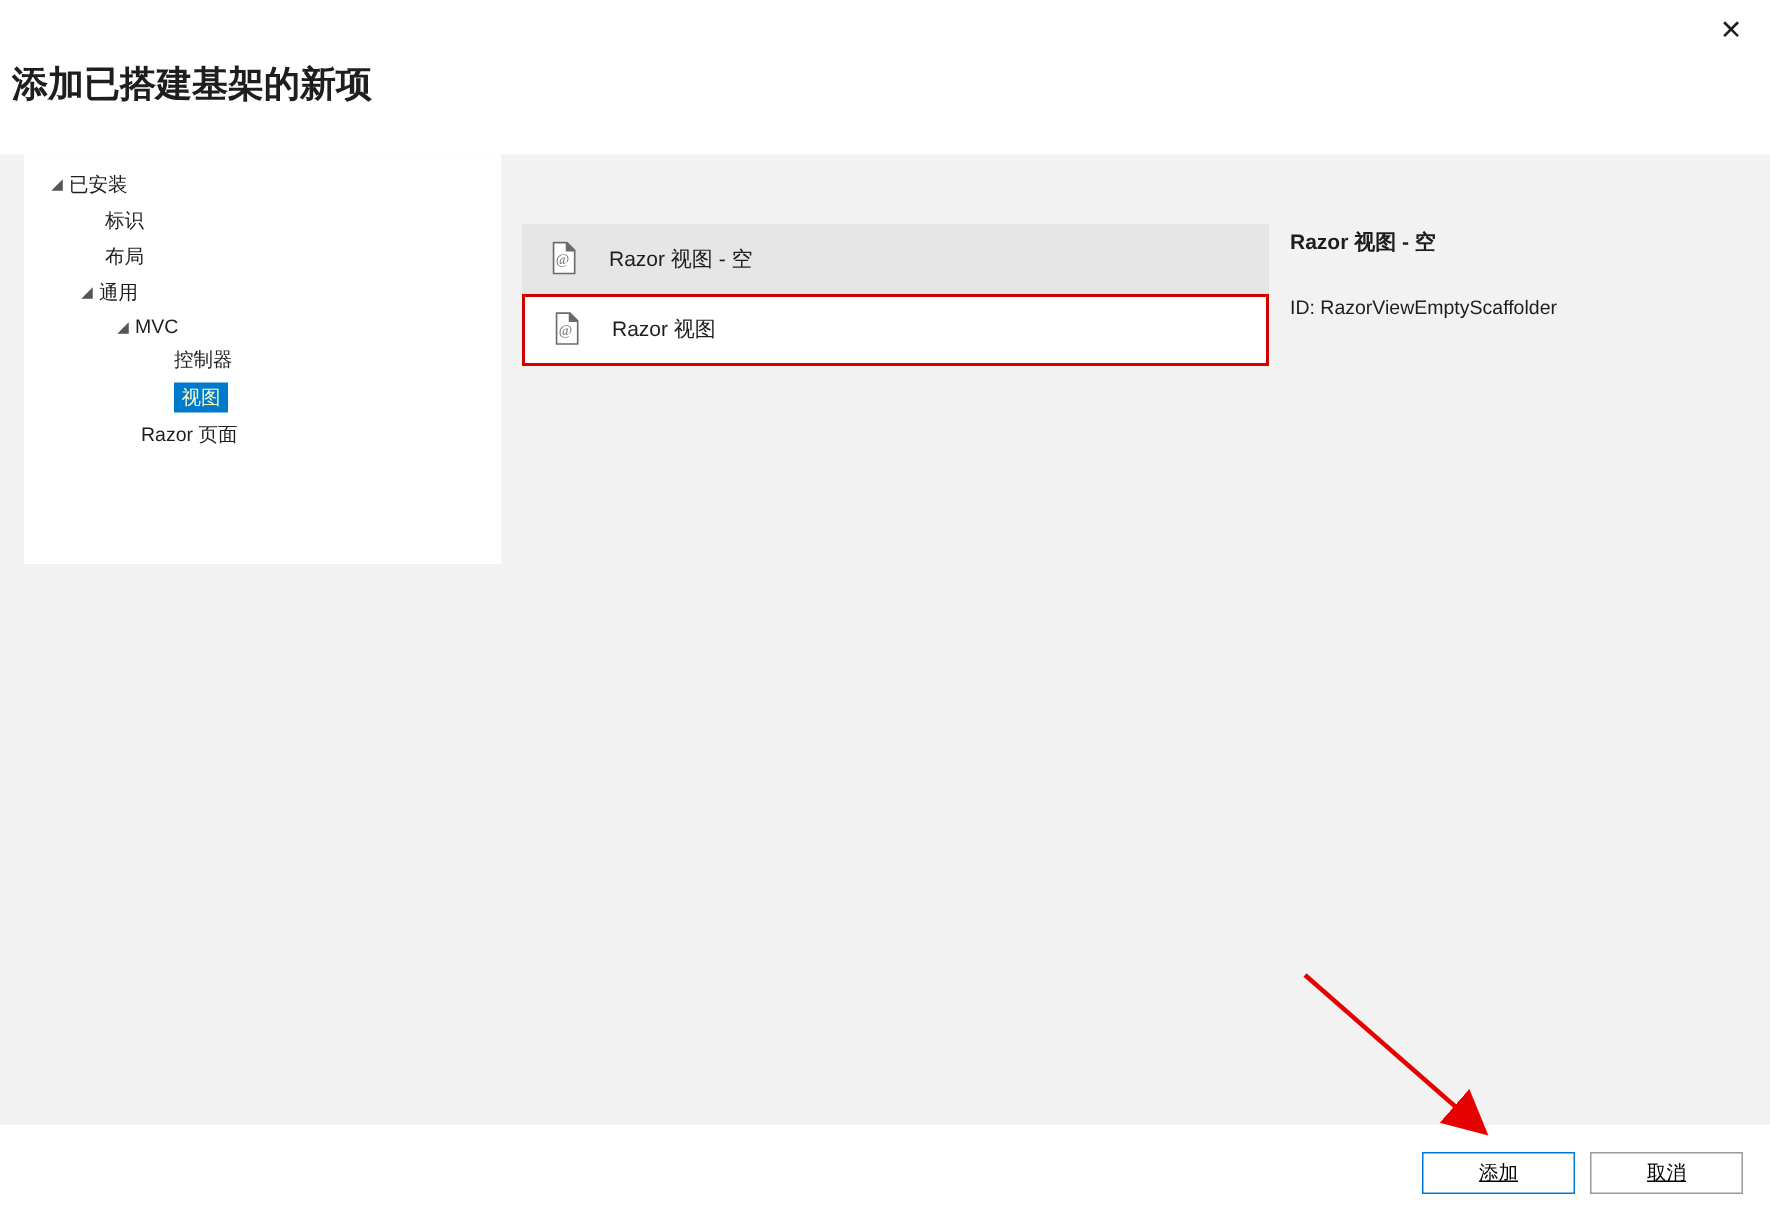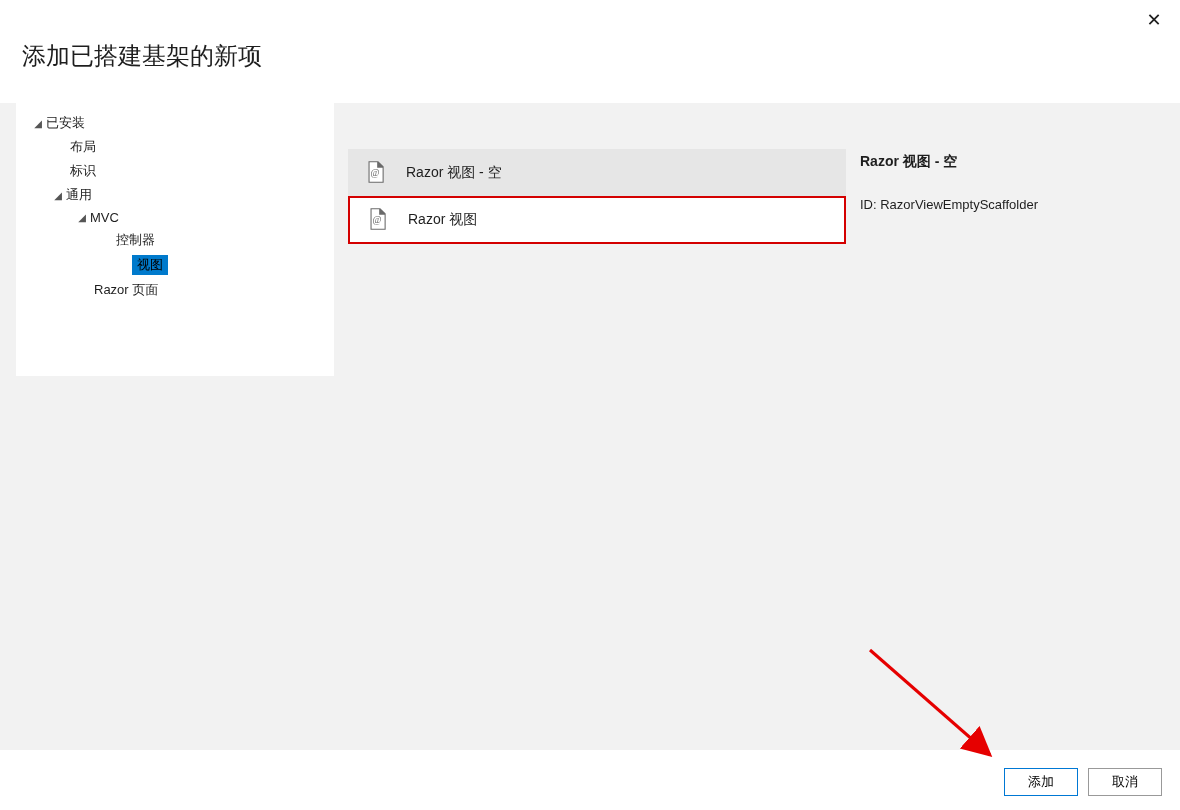--- a/index.html
+++ b/index.html
@@ -12,39 +12,39 @@
       height: 810px;
       position: relative;
       overflow: hidden;
     }
     .close-btn {
       position: absolute; top: 8px; right: 14px;
       font-size: 18px; cursor: pointer; width: 24px; height: 24px;
       display:flex;align-items:center;justify-content:center;
     }
     .title {
-      position: absolute; left: 22px; top: 40px;
-      font-size: 24px; font-weight: 400;
+      position: absolute; left: 8px; top: 40px;
+      font-size: 24px; font-weight: 700;
     }
     .body {
       position: absolute; top: 103px; left: 0; right: 0; bottom: 60px;
       background: #f2f2f2;
       display: flex;
     }
     .sidebar {
       width: 318px; background: #fff; margin: 0 0 0 16px; height: 273px;
       padding-top: 8px;
     }
     .tree-item {
       padding: 3px 0 3px 0;
       display:flex; align-items:center;
       cursor: pointer;
     }
     .caret { display:inline-block; width:16px; text-align:center; font-size:10px; color:#555;}
-    .tree-item .lbl.selected { background:#007acc; color:#000000; padding:1px 5px;margin-left:16px; }
+    .tree-item .lbl.selected { background:#007acc; color:#fef9c3; padding:1px 5px; }
     .center {
       flex: 1; padding: 46px 14px 0 14px;
     }
     .template-list { background:#fff; }
     .template-item {
       display:flex; align-items:center; gap:18px;
       padding:8px 14px; height:48px;
       border-bottom: none;
     }
     .template-item.selected { background:#e6e6e6; }
@@ -54,22 +54,22 @@
     .details {
       width: 320px; padding: 50px 18px 0 0;
     }
     .details .d-title{ font-weight:700; font-size:14px; margin-bottom:2px;}
     .details .d-line{ font-size:13px; margin-bottom:2px;}
     .details .d-gap{ height:12px;}
     .footer {
       position:absolute; bottom:14px; right:18px; display:flex; gap:10px;
     }
     .btn {
-      width:74px; height:28px; border:1px solid #999; background:#fff;
-      font-size:13px; cursor:pointer; display:flex;align-items:center;justify-content:center;
+      width:102px; height:28px; border:1px solid #999; background:#fff;
+      font-size:13px; cursor:pointer; display:flex;align-items:center;justify-content:center;text-decoration:underline;
     }
     .btn.primary { border:1px solid #0078d4; }
     .arrow-annotation{
       position:absolute; pointer-events:none;
       left:860px; top:640px;
     }
   </style>
 </head>
 <body>
 
@@ -79,24 +79,24 @@
 
 <div class="title">添加已搭建基架的新项</div>
 
 <div class="body">
   <div class="sidebar">
     <div class="tree-item" style="padding-left:14px">
       <span class="caret">◢</span>
       <span class="lbl">已安装</span>
     </div>
     <div class="tree-item" style="padding-left:54px">
-      <span class="lbl">布局</span>
+      <span class="lbl">标识</span>
     </div>
     <div class="tree-item" style="padding-left:54px">
-      <span class="lbl">标识</span>
+      <span class="lbl">布局</span>
     </div>
     <div class="tree-item" style="padding-left:34px">
       <span class="caret">◢</span>
       <span class="lbl">通用</span>
     </div>
     <div class="tree-item" style="padding-left:58px">
       <span class="caret">◢</span>
       <span class="lbl">MVC</span>
     </div>
     <div class="tree-item" style="padding-left:100px">

